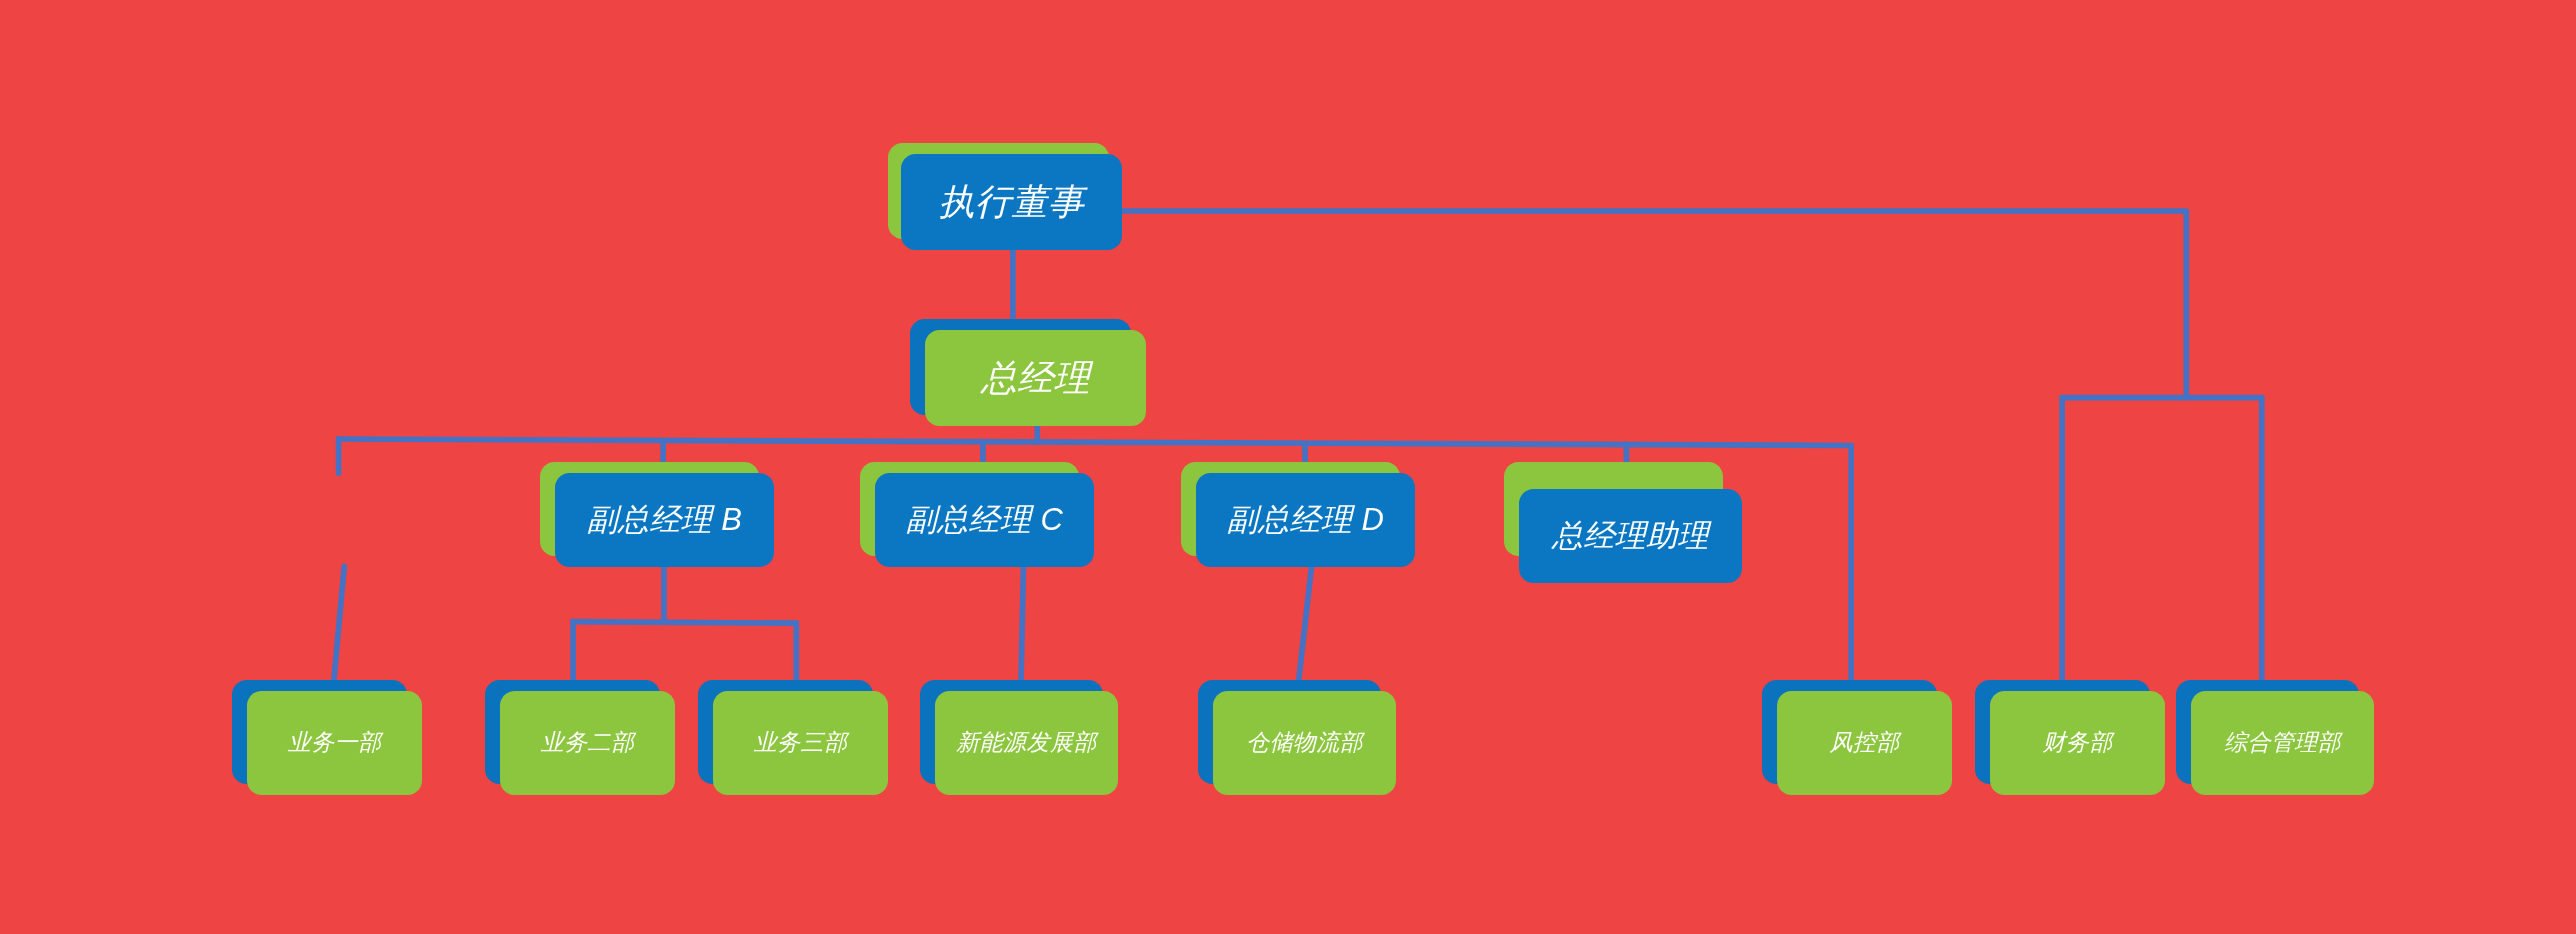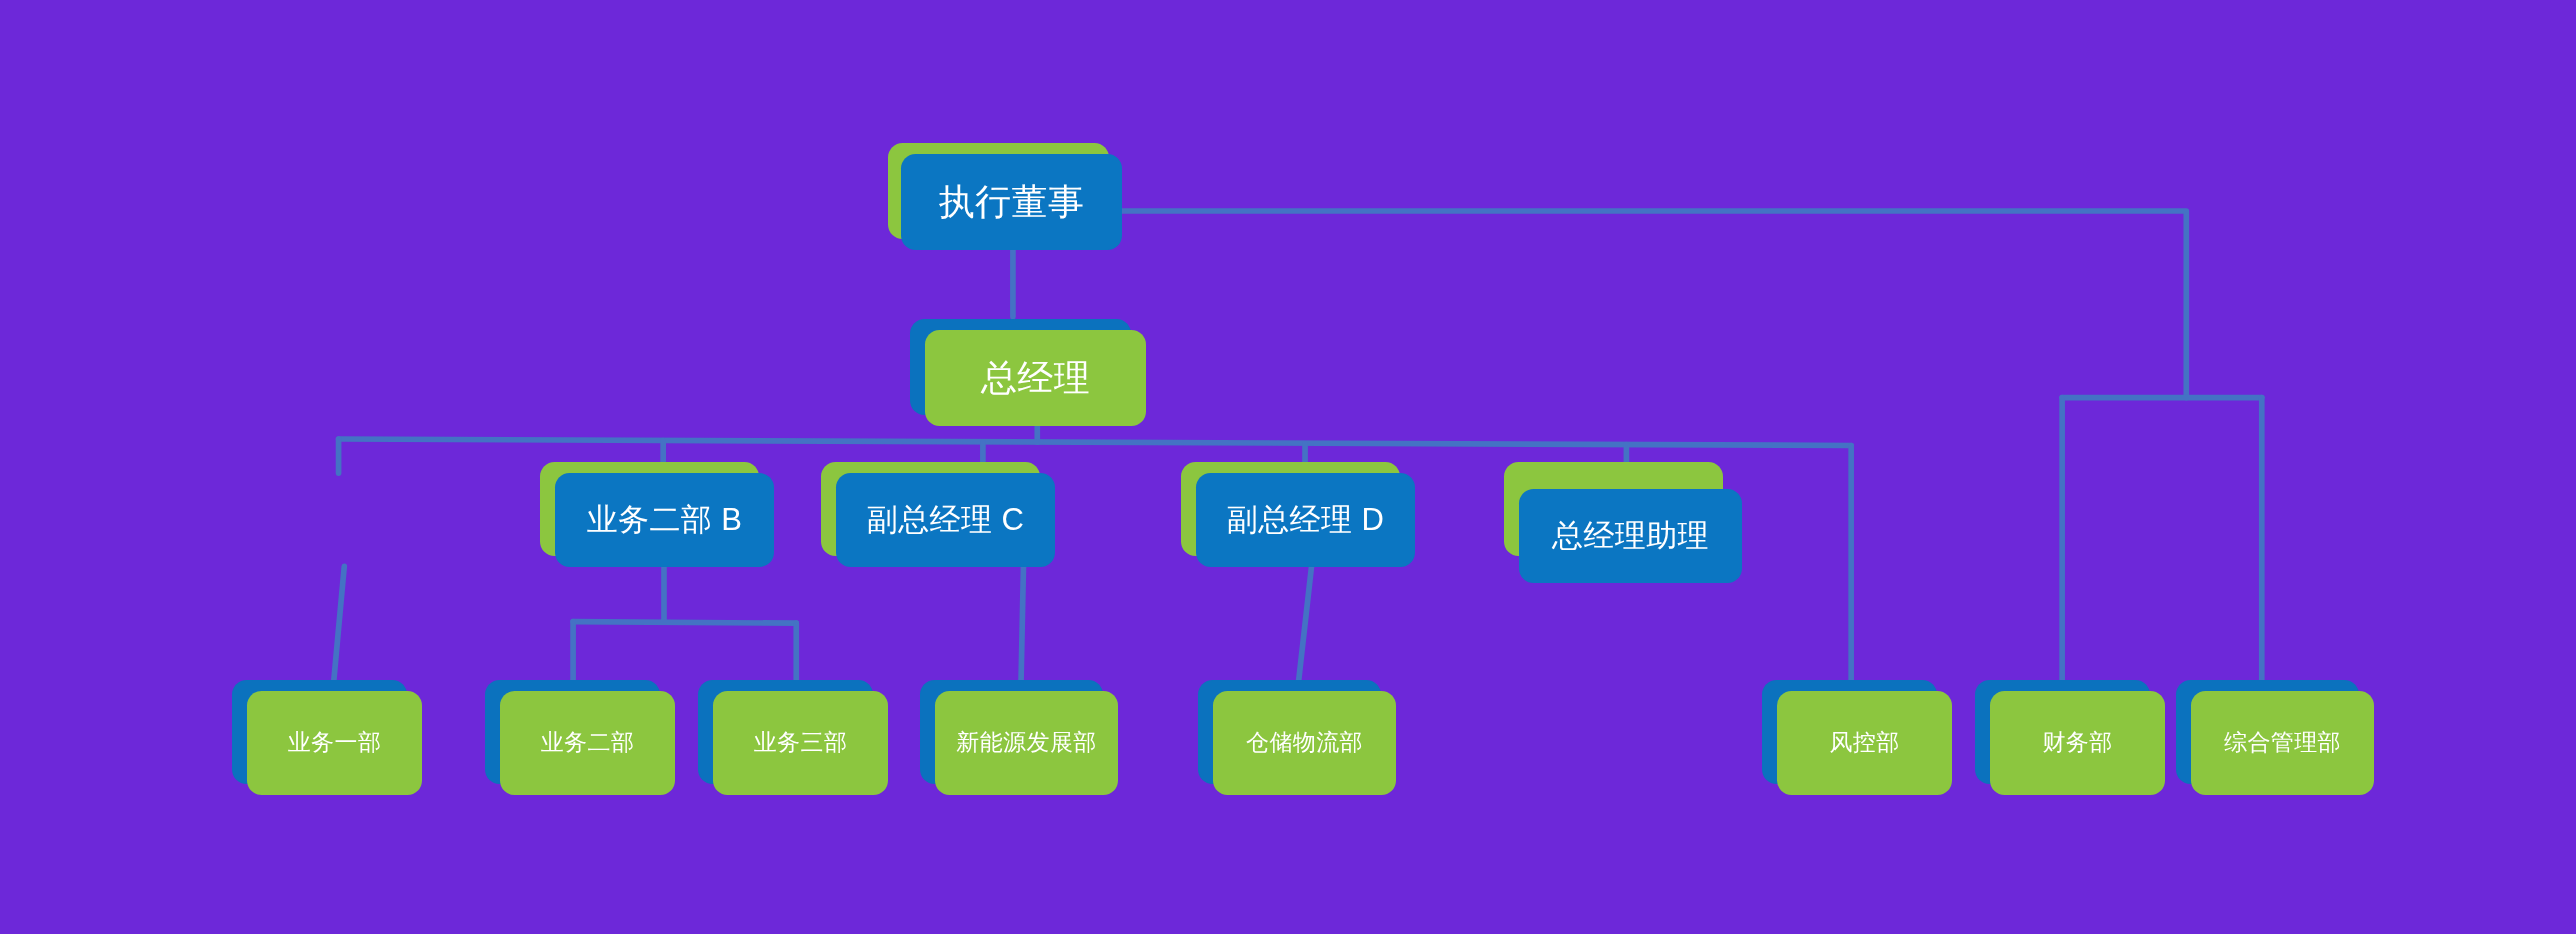--- a/index.html
+++ b/index.html
@@ -8,22 +8,23 @@
     padding: 0;
     background: #ffffff;
   }
   body {
     font-family: "Liberation Sans", "DejaVu Sans", sans-serif;
   }
   #canvas {
     position: relative;
     width: 2576px;
     height: 934px;
-    background: #6d28d9;
+    background: #ef4444;
     overflow: hidden;
+    font-style: italic;
   }
   #wires {
     position: absolute;
     left: 0;
     top: 0;
     width: 2576px;
     height: 934px;
     pointer-events: none;
   }
   .node {
@@ -99,24 +100,24 @@
   </div>
 
   <div class="node v-green" style="left:925px; top:330px; width:221px; height:92px;">
     <div class="shadow" style="left:-14.6px; top:-11.4px; width:221px; height:96px;"></div>
     <div class="face" style="left:0; top:0; width:221px; height:96px; font-size:36px;">总经理</div>
   </div>
 
 
   <div class="node v-blue" style="left:555px; top:473px; width:219px; height:94px;">
     <div class="shadow" style="left:-14.6px; top:-11.4px; width:219px; height:94px;"></div>
-    <div class="face" style="left:0; top:0; width:219px; height:94px; font-size:31px;">业务二部 B</div>
+    <div class="face" style="left:0; top:0; width:219px; height:94px; font-size:31px;">副总经理 B</div>
   </div>
 
-  <div class="node v-blue" style="left:836px; top:473px; width:219px; height:94px;">
+  <div class="node v-blue" style="left:875px; top:473px; width:219px; height:94px;">
     <div class="shadow" style="left:-14.6px; top:-11.4px; width:219px; height:94px;"></div>
     <div class="face" style="left:0; top:0; width:219px; height:94px; font-size:31px;">副总经理 C</div>
   </div>
 
   <div class="node v-blue" style="left:1196px; top:473px; width:219px; height:94px;">
     <div class="shadow" style="left:-14.6px; top:-11.4px; width:219px; height:94px;"></div>
     <div class="face" style="left:0; top:0; width:219px; height:94px; font-size:31px;">副总经理 D</div>
   </div>
 
   <div class="node v-blue" style="left:1519px; top:473px; width:219px; height:94px;">

